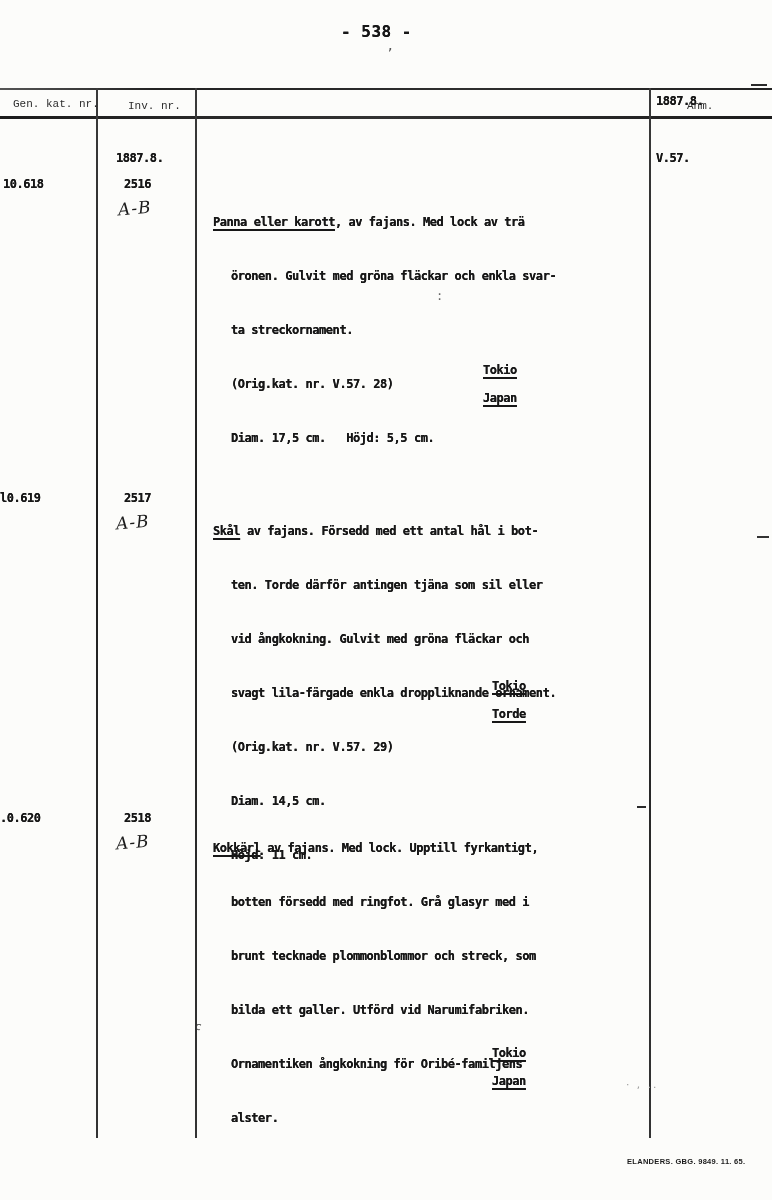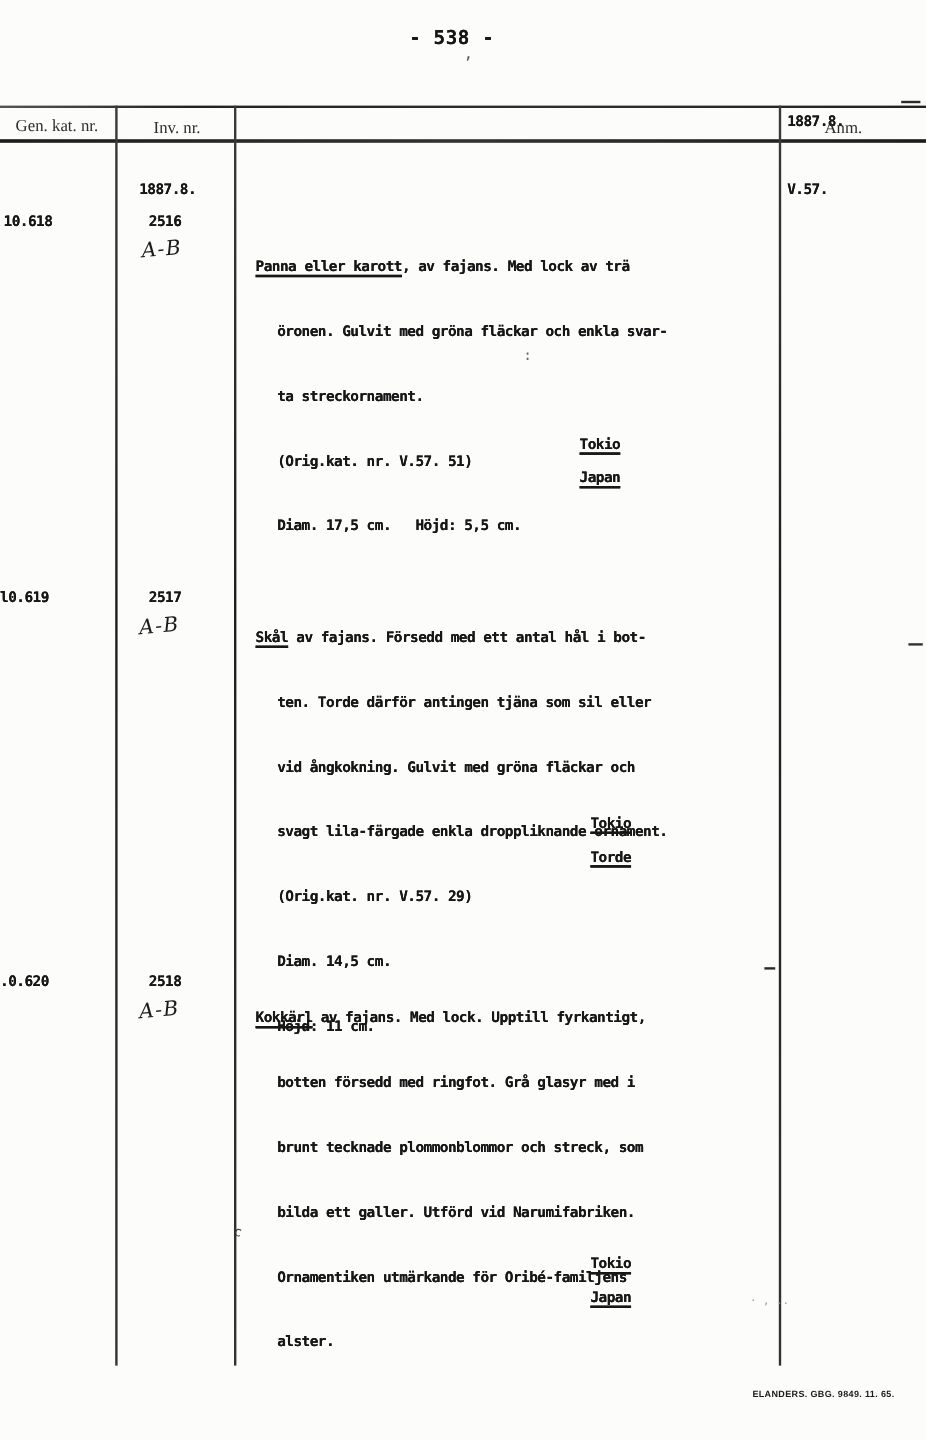--- a/index.html
+++ b/index.html
@@ -25,22 +25,22 @@
   .u {
     text-decoration:underline;
     text-underline-offset:3px;
     text-decoration-thickness:1.6px;
   }
   .entry-text { position:absolute; left:213px; }
   .tline { line-height:26px; height:26px; }
   .ind { padding-left:18px; }
   
   .label {
-    font-family:Liberation Serif, serif;
-    font-size:14px;
+    font-family:Liberation Mono, monospace;
+    font-size:11px;
     color:#2d2d2d;
     white-space:pre;
   }
   
   .hand {
     font-family:"DejaVu Serif", serif;
     font-style:italic;
     font-size:17px;
     font-weight:400;
     color:#1b1b1b;
@@ -88,21 +88,21 @@
 
   <div class="abs tw" style="left:116px; top:151px;">1887.8.</div>
   <div class="abs tw" style="left:3px; top:177px;">10.618</div>
   <div class="abs tw" style="left:124px; top:177px;">2516</div>
   <div class="abs hand" style="left:118px; top:198px;">A-B</div>
 
   <div class="entry-text tw" style="top:181px;">
     <div class="tline"><span class="u">Panna eller karott</span><span>, av fajans. Med lock av trä</span></div>
     <div class="tline ind">öronen. Gulvit med gröna fläckar och enkla svar-</div>
     <div class="tline ind">ta streckornament.</div>
-    <div class="tline ind">(Orig.kat. nr. V.57. 51)</div>
+    <div class="tline ind">(Orig.kat. nr. V.57. 28)</div>
     <div class="tline ind">Diam. 17,5 cm.   Höjd: 5,5 cm.</div>
   </div>
 
   <div class="abs tw u" style="left:483px; top:363px;">Tokio</div>
   <div class="abs tw u" style="left:483px; top:391px;">Japan</div>
 
   <div class="abs tw" style="left:0px; top:491px;">l0.619</div>
   <div class="abs tw" style="left:124px; top:491px;">2517</div>
   <div class="abs hand" style="left:116px; top:512px;">A-B</div>
 
@@ -121,21 +121,21 @@
 
   <div class="abs tw" style="left:0px; top:811px;">.0.620</div>
   <div class="abs tw" style="left:124px; top:811px;">2518</div>
   <div class="abs hand" style="left:116px; top:832px;">A-B</div>
 
   <div class="entry-text tw" style="top:807px;">
     <div class="tline"><span class="u">Kokkärl</span><span> av fajans. Med lock. Upptill fyrkantigt,</span></div>
     <div class="tline ind">botten försedd med ringfot. Grå glasyr med i</div>
     <div class="tline ind">brunt tecknade plommonblommor och streck, som</div>
     <div class="tline ind">bilda ett galler. Utförd vid Narumifabriken.</div>
-    <div class="tline ind">Ornamentiken utmärkande för Oribé-familjens</div>
+    <div class="tline ind">Ornamentiken ångkokning för Oribé-familjens</div>
     <div class="tline ind">alster.</div>
     
     
     
   </div>
 
   <div class="abs tw u" style="left:492px; top:1046px;">Tokio</div>
   <div class="abs tw u" style="left:492px; top:1074px;">Japan</div>
 
   <div class="abs footer-mark" style="left:627px; top:1157px;">ELANDERS. GBG. 9849. 11. 65.</div>

